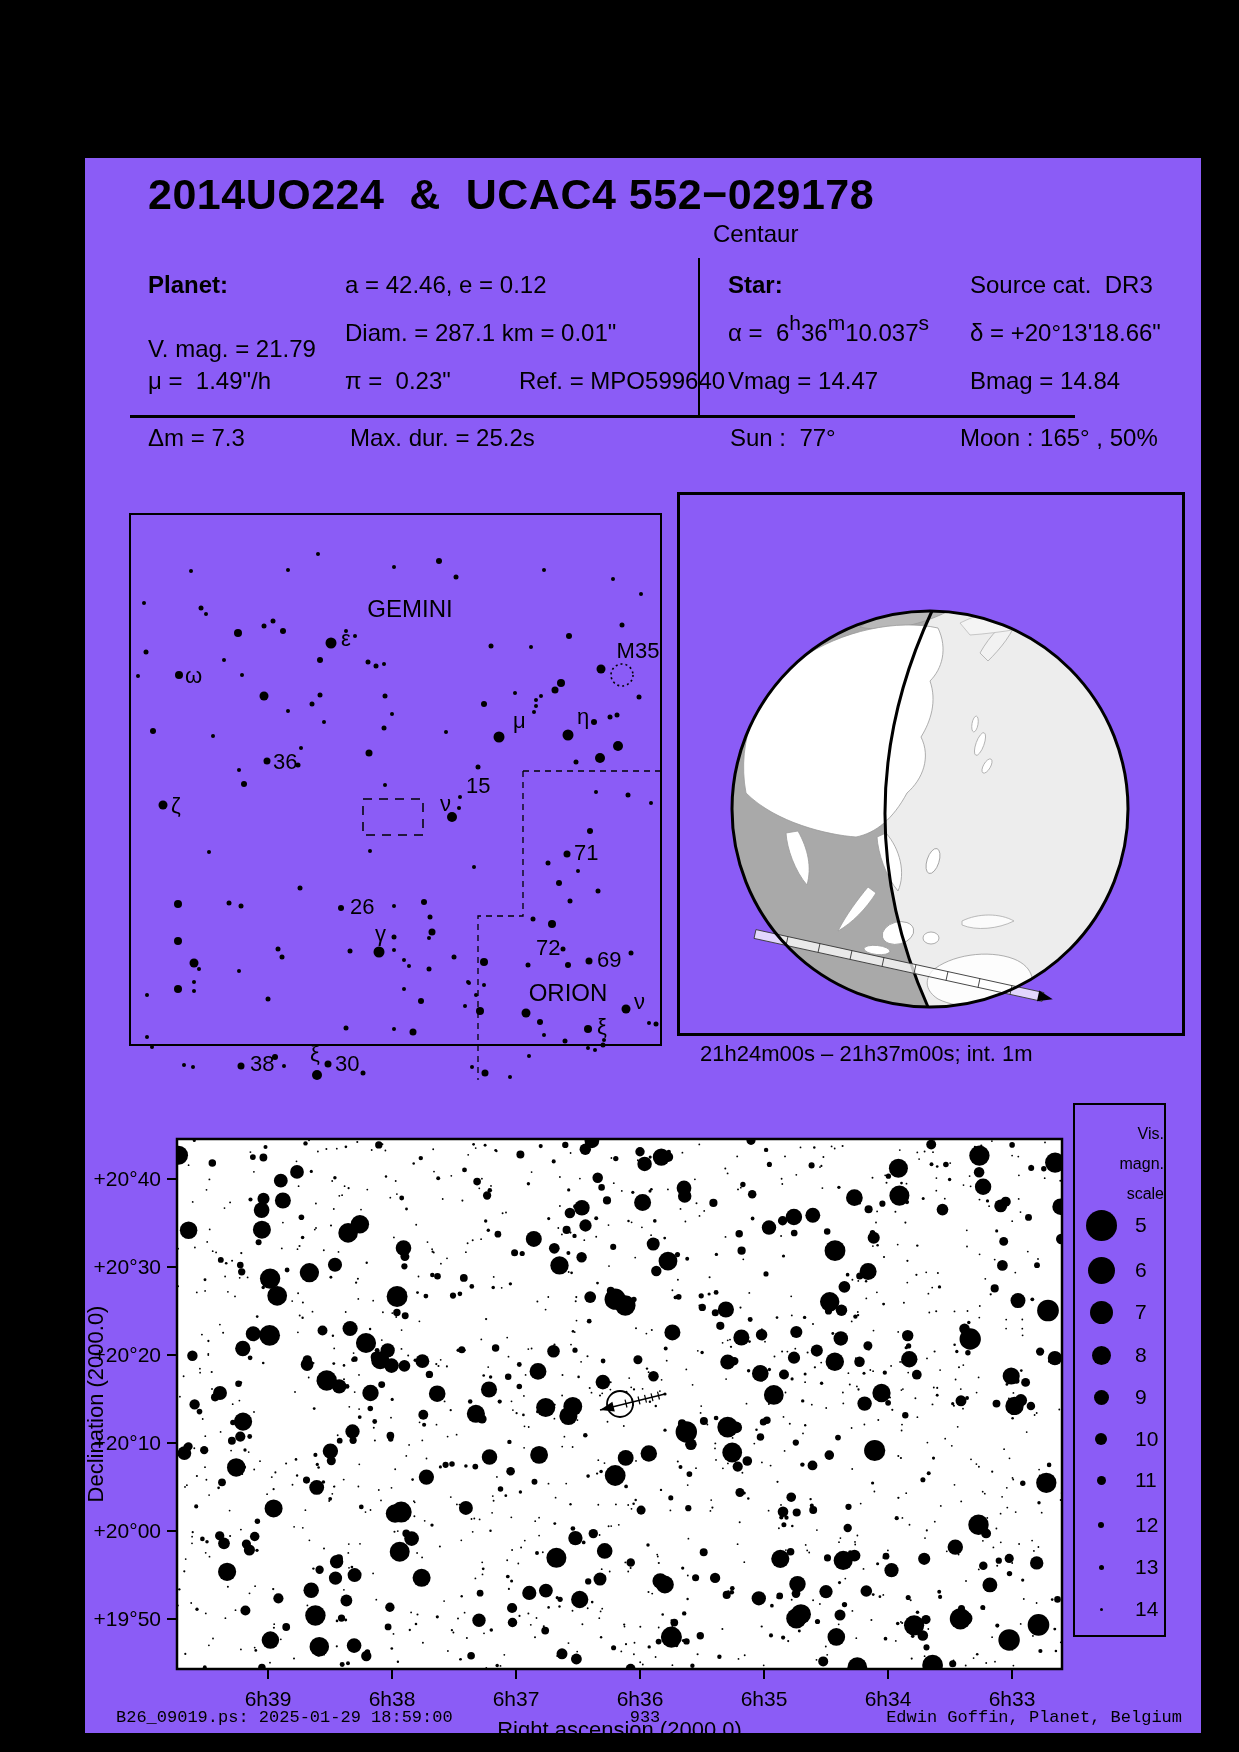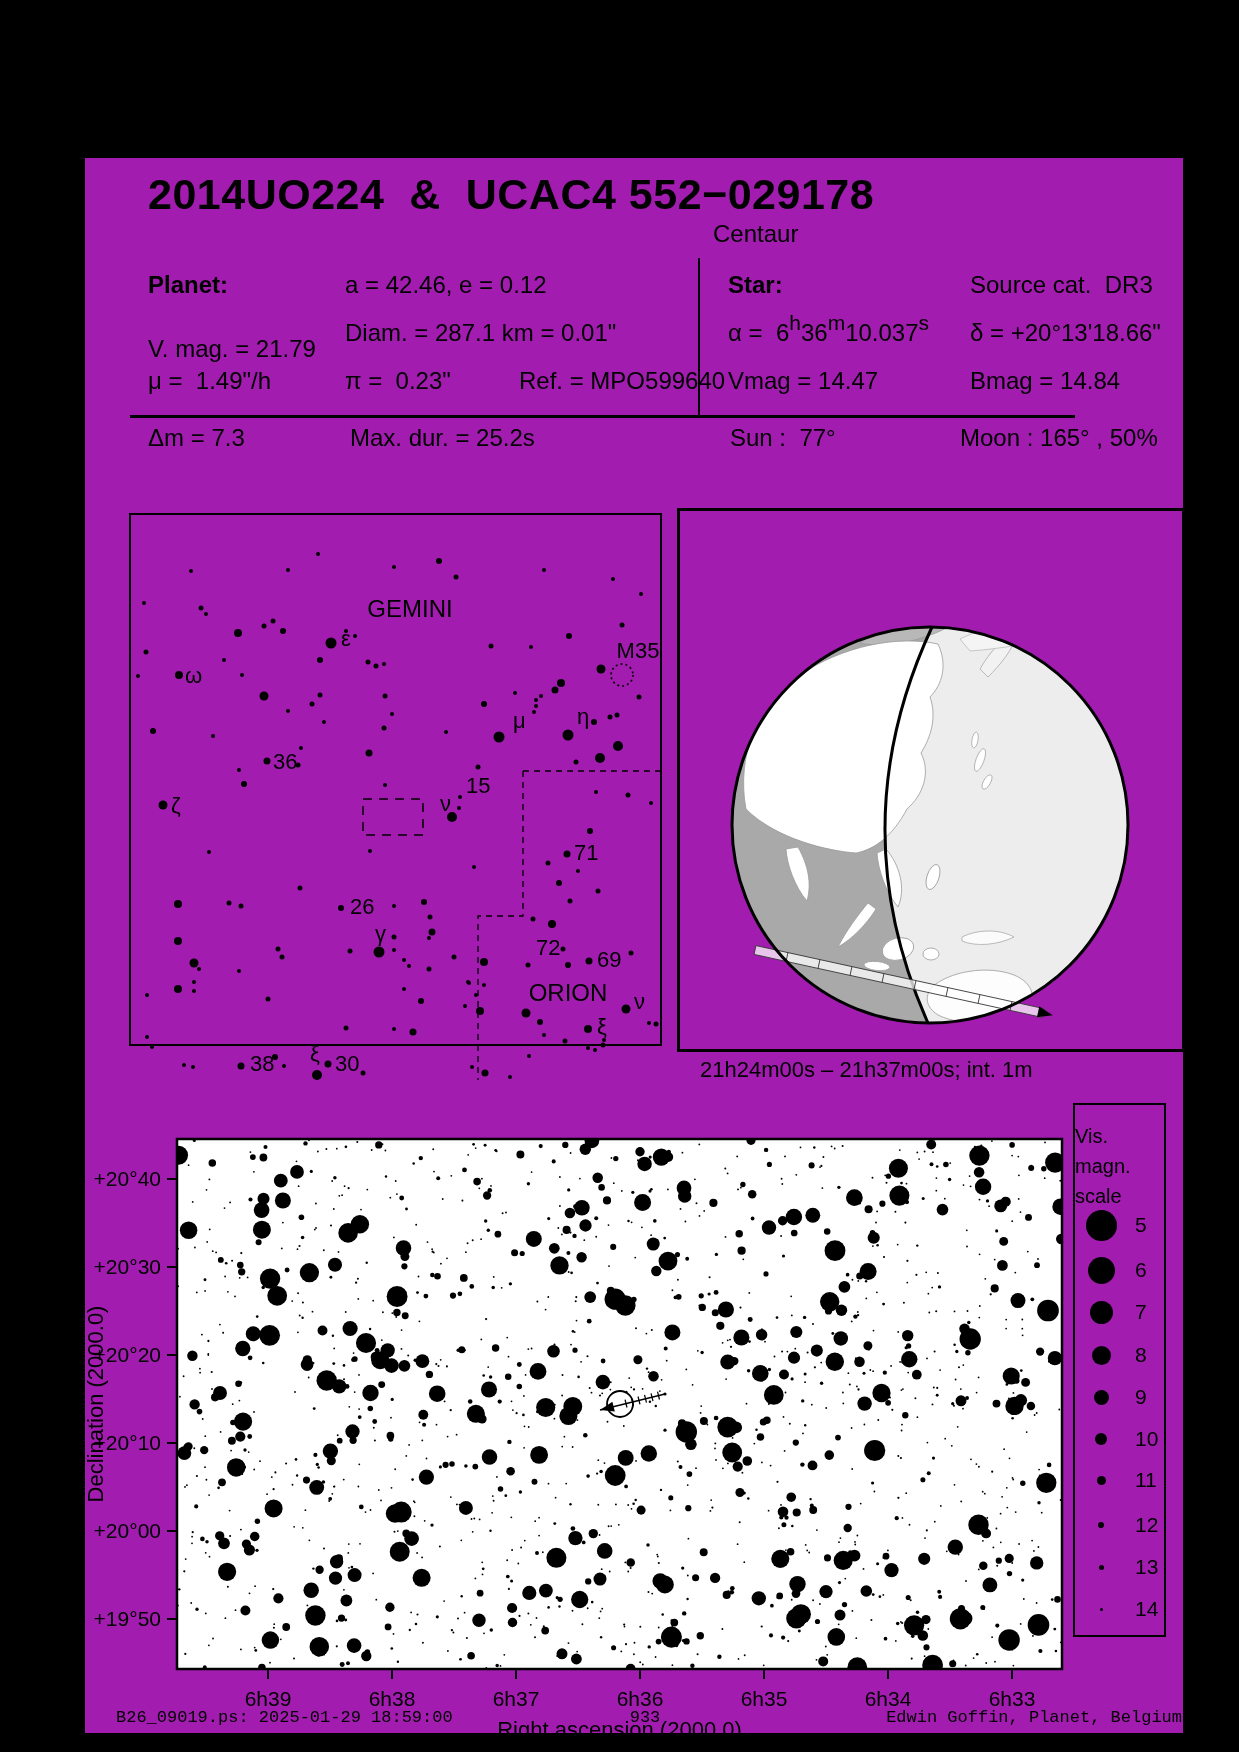--- a/index.html
+++ b/index.html
@@ -1,31 +1,31 @@
 <!DOCTYPE html>
 <html><head>
 <meta charset="utf-8">
 <style>
   html,body{margin:0;padding:0;background:#000;}
   body{width:1239px;height:1752px;position:relative;font-family:"Liberation Sans",sans-serif;color:#000;}
-  #page{position:absolute;left:85px;top:158px;width:1098px;height:1575px;background:#a21caf;}
+  #page{position:absolute;left:85px;top:158px;width:1098px;height:1575px;background:#8b5cf6;padding-left:18px;}
   .abs{position:absolute;white-space:pre;}
   #title{left:63px;top:12px;font-size:43px;font-weight:bold;letter-spacing:.5px;}
   #subtitle{left:103px;top:72px;font-size:31px;}
   #subtitle .sup,#alpha-cell .sup{font-size:21px;position:relative;top:-11px;}
   #constellation{left:628px;top:62px;font-size:24px;}
   .cell{position:absolute;font-size:24px;white-space:pre;}
   .bold{font-weight:bold;}
   #tbl-divider{left:613px;top:100px;width:2px;height:158px;background:#000;}
   #tbl-rule{left:45px;top:257px;width:945px;height:3px;background:#000;}
   #finder-box{left:44px;top:355px;width:529px;height:529px;border:2.5px solid #000;text-align:right;}
-  #globe-box{left:592px;top:350px;width:502px;height:538px;border:3px solid #000;}
+  #globe-box{left:592px;top:334px;width:502px;height:538px;border:3px solid #000;}
   #field-wrap{left:0;top:935px;width:1010px;height:612px;}
   #legend-box{left:988px;top:945px;width:89px;height:530px;border:2px solid #000;}
-  .legend-title{position:absolute;width:100%;text-align:left;font-size:20px;}
+  .legend-title{position:absolute;width:100%;text-align:right;font-size:16px;}
   .legend-row{position:absolute;left:0;width:100%;height:32px;display:flex;align-items:center;}
   .legend-dot{border-radius:50%;background:#000;display:inline-block;flex:none;}
   .legend-num{font-size:21px;margin-left:8px;}
   .legend-dotcol{width:52px;display:flex;justify-content:center;flex:none;}
   #footer{position:absolute;left:0;top:1550px;width:1098px;font-family:"Liberation Mono","DejaVu Sans Mono",monospace;font-size:17px;}
   #footer span{position:absolute;white-space:pre;}
   #footer-left{left:31px;}
   #footer-center{left:500px;width:120px;text-align:center;}
   #footer-right{right:1px;}
   svg{display:block;}

